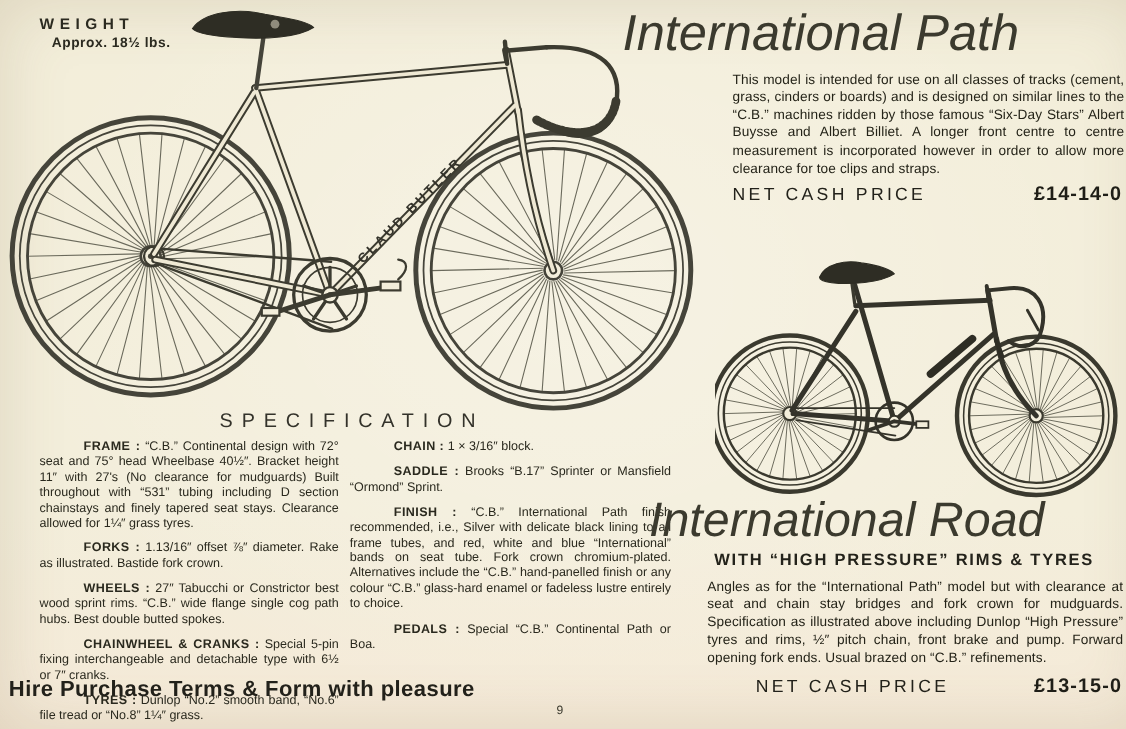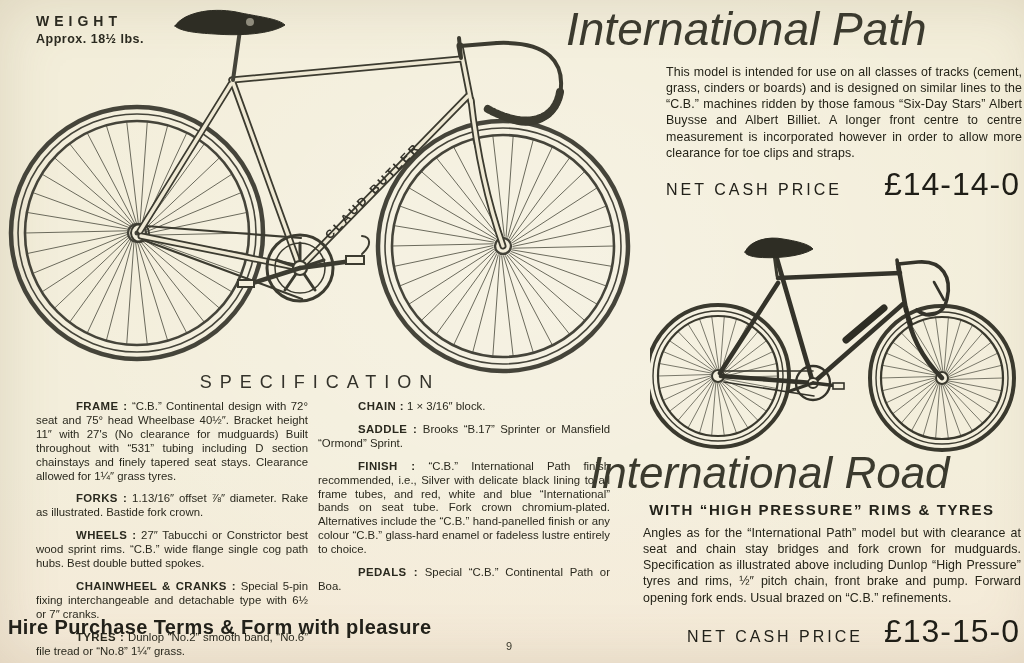--- a/index.html
+++ b/index.html
@@ -9,37 +9,37 @@
       radial-gradient(ellipse at 50% 40%, rgba(255,255,255,.25), rgba(0,0,0,0) 70%),
       linear-gradient(180deg,#f3eeda 0%,#f3eedb 70%,#f5ead8 100%);
     box-shadow: inset 0 0 60px rgba(120,100,60,.18);
     font-family:"Liberation Sans", sans-serif;
     color:#26251c;
     padding-left:20px;
   }
   .abs{position:absolute;}
   
   .weight-label{font-size:14px;font-weight:bold;letter-spacing:5px;color:#2b2a20;}
-  .weight-value{font-size:12.5px;font-weight:bold;margin-top:3px;letter-spacing:.5px;color:#2b2a20;}
+  .weight-value{font-size:12.5px;font-weight:bold;margin-top:3px;letter-spacing:.5px;color:#2b2a20;margin-left:11px;}
   
   .script-title{
     font-family:Liberation Sans, sans-serif;font-style:italic;font-weight:normal;
     color:#3b3a2e;white-space:nowrap;
   }
   .path-title{font-size:46px;}
   .road-title{font-size:44px;}
   
   .para{
     font-size:12.4px;font-weight:normal;line-height:1.3;text-align:justify;
     color:#242318;letter-spacing:.1px;
   }
   
   .price-row{display:flex;justify-content:space-between;align-items:baseline;}
   .price-label{font-size:16px;font-weight:normal;letter-spacing:3px;color:#22211a;white-space:nowrap;}
-  .price-value{font-size:32px;font-weight:normal;letter-spacing:1px;color:#1f1e17;white-space:nowrap;text-align:center;}
+  .price-value{font-size:18px;font-weight:bold;letter-spacing:1px;color:#1f1e17;white-space:nowrap;text-align:center;}
   
   .spec-title{font-size:18px;letter-spacing:8px;color:#33322a;text-align:center;white-space:nowrap;}
   .spec-col p{margin:0 0 9px 0;font-size:11.4px;line-height:1.22;text-align:justify;color:#2a291e;}
   .spec-term{font-weight:bold;letter-spacing:.4px;margin-left:40px;}
   
   .hire{font-size:20px;font-weight:bold;letter-spacing:.4px;color:#22211a;white-space:nowrap;}
   .pagenum{font-size:11px;color:#3a392d;}
   
   .road-subtitle{font-size:15px;font-weight:bold;letter-spacing:1.6px;text-align:center;color:#24231b;white-space:nowrap;}
   svg{display:block;}

